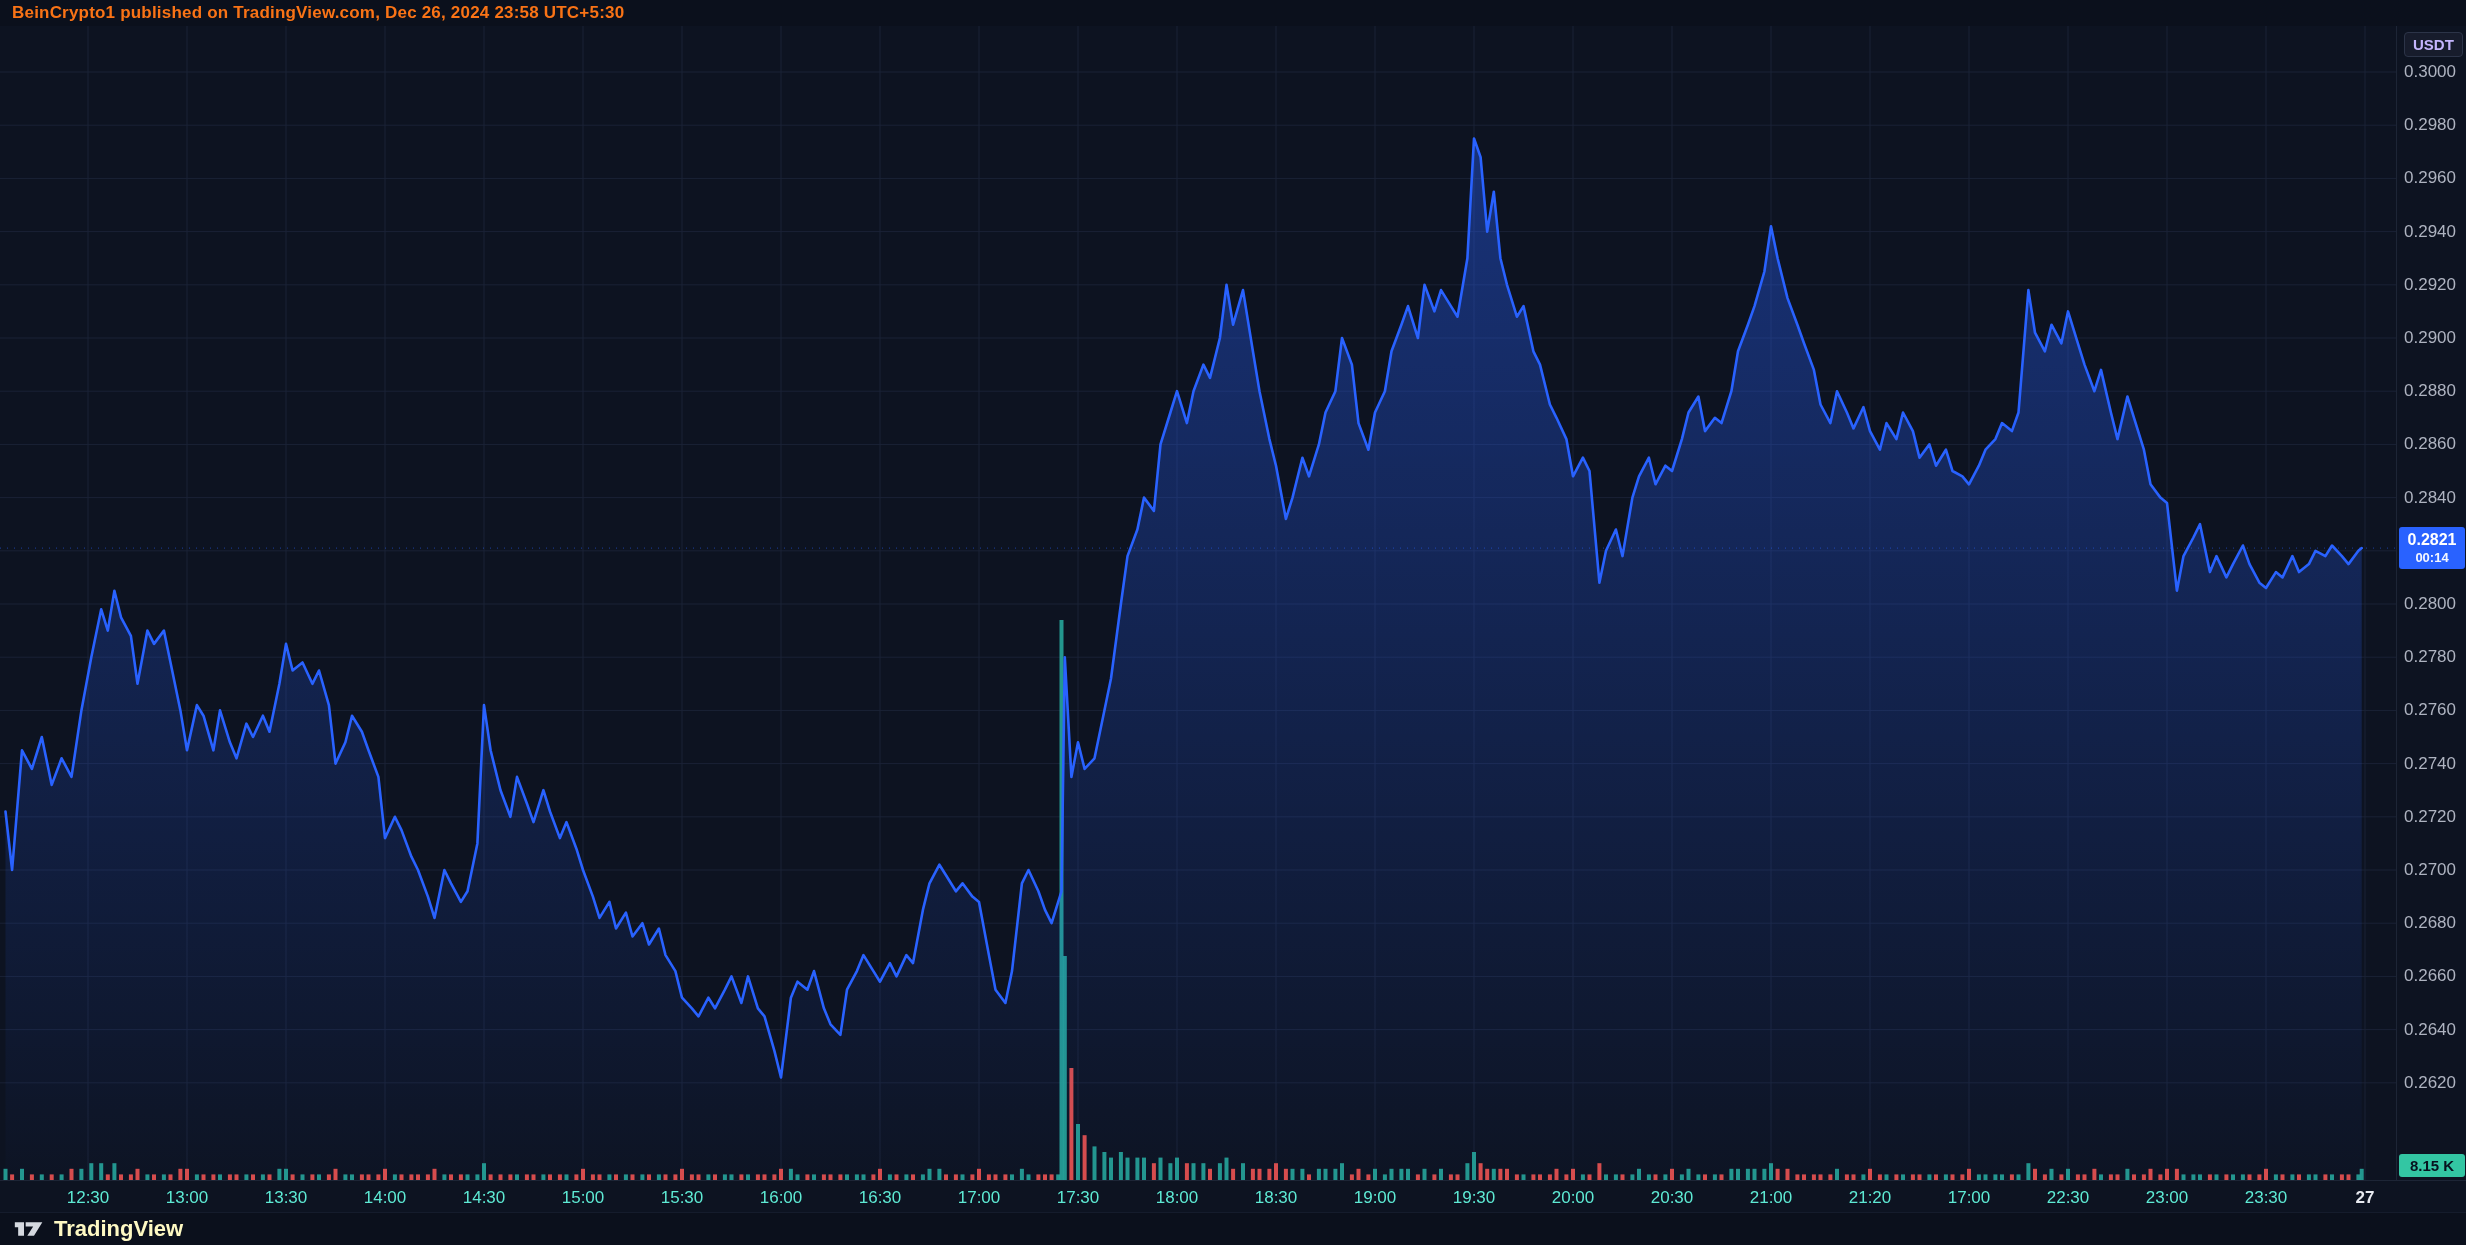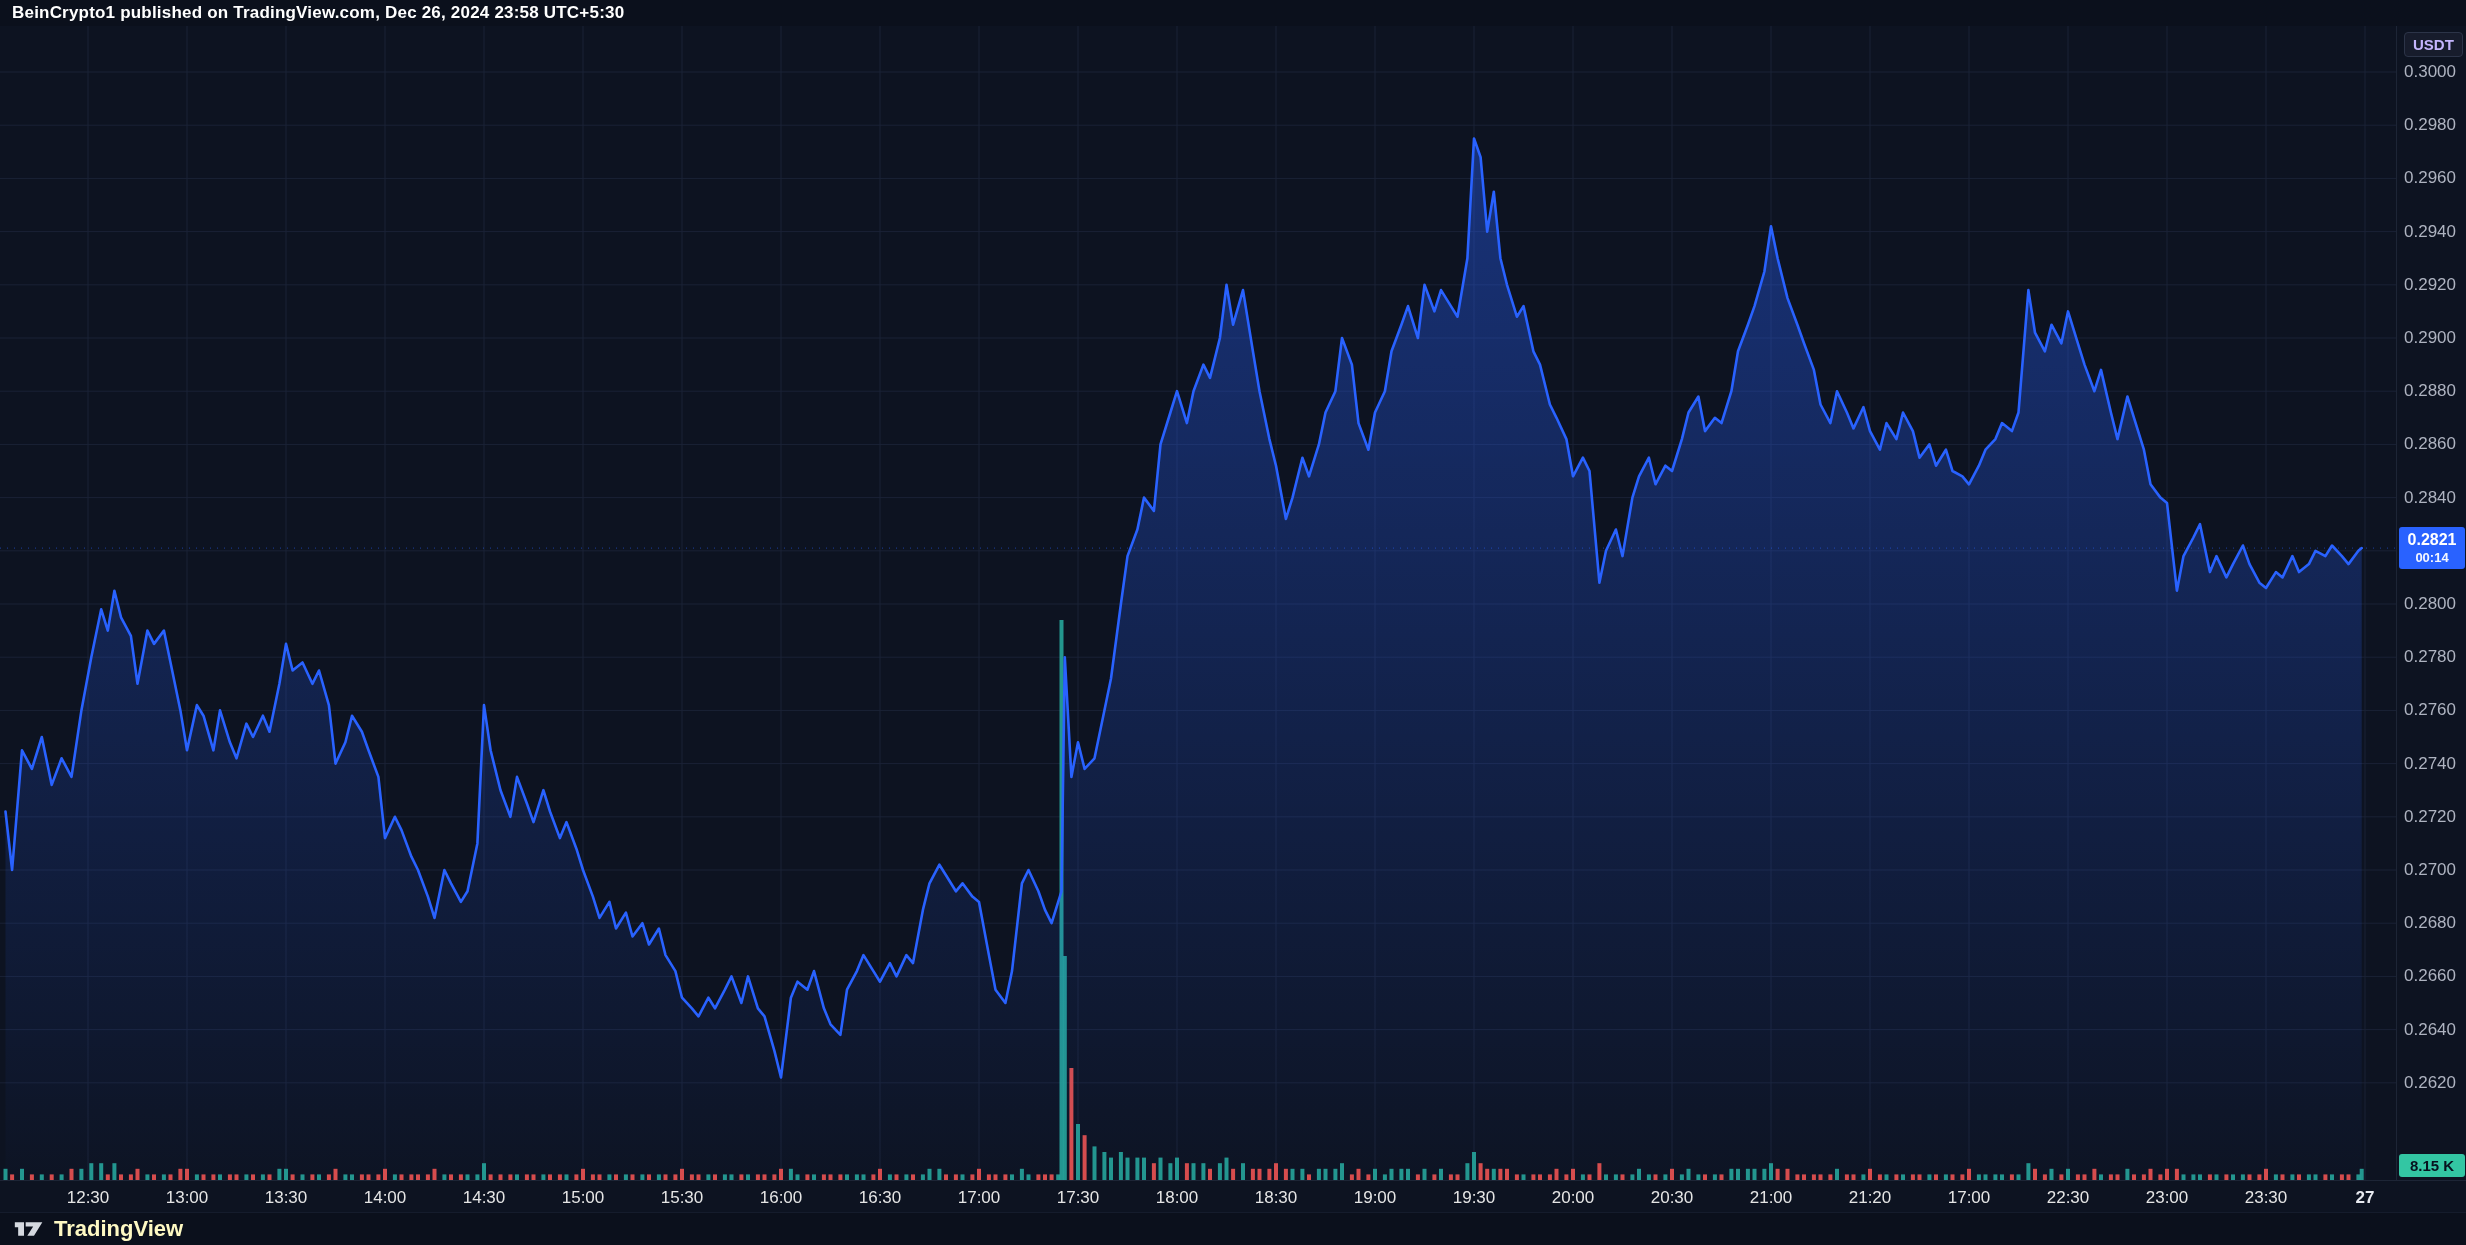--- a/index.html
+++ b/index.html
@@ -1,19 +1,19 @@
 <!DOCTYPE html>
 <html><head>
 <meta charset="utf-8">
 <style>
   * { margin:0; padding:0; box-sizing:border-box; }
   html,body { width:2466px; height:1245px; overflow:hidden; background:#0d1321;
               font-family:"Liberation Sans", sans-serif; }
   .topbar { height:26px; background:#0b101c; display:flex; align-items:center;
-            padding-left:12px; color:#ffffff; font-size:17px; font-weight:600;
+            padding-left:12px; color:#f97316; font-size:17px; font-weight:600;
             letter-spacing:.2px; }
   .chart-wrap { position:relative; width:2466px; height:1186px; background:#0d1321; }
   #plot { position:absolute; left:0; top:0; display:block; }
   #plot .grid { stroke:#1a2236; stroke-width:1; }
   .price-axis { position:absolute; left:2396px; top:0; width:70px; height:1154px;
                 border-left:1px solid #1d2536; }
   .ptick { position:absolute; left:7px; color:#aeb3c0; font-size:17px; white-space:nowrap; }
   .currency-badge { position:absolute; top:6px; left:7px; background:#171c2c;
                     border:1px solid #2c3448; border-radius:4px; color:#c4b5fd;
                     font-size:15px; padding:3px 8px; font-weight:600; }
@@ -21,21 +21,21 @@
                  border-radius:3px; color:#fff; text-align:center; padding:3px 0;
                  line-height:1.25; z-index:3; }
   .price-badge .pb-price { font-size:16px; font-weight:700; }
   .price-badge .pb-count { font-size:13px; font-weight:600; opacity:.95; }
   .vol-badge { position:absolute; left:2px; width:66px; background:#33c6a3;
                border-radius:3px; color:#07121f; text-align:center; padding:3px 0;
                font-size:15px; font-weight:700; }
   .time-axis { position:absolute; left:0; top:1154px; width:2466px; height:32px;
                border-top:1px solid #1d2536; }
   .ttick { position:absolute; top:7px; width:60px; margin-left:-30px; text-align:center;
-           color:#e5e5e5; font-size:17px; white-space:nowrap; }
+           color:#5eead4; font-size:17px; white-space:nowrap; }
   .ttick.bold { color:#e8eaf0; font-weight:700; }
   .legend { position:absolute; left:16px; top:8px; z-index:2; }
   .legend-row1 { font-size:20px; color:#dde1ea; font-weight:500; }
   .legend-row1 .val { color:#2962ff; margin-left:10px; }
   .legend-row2 { margin-top:7px; font-size:17px; color:#d1d4dc; }
   .legend-row2 .val { color:#26a69a; margin-left:8px; }
   .bottombar { height:33px; background:#0b101c; border-top:1px solid #151c2c;
                display:flex; align-items:center; padding-left:14px; gap:10px; }
   .brand { color:#fef9c3; font-size:22px; font-weight:600; }
   .tv-logo { display:flex; align-items:center; }

